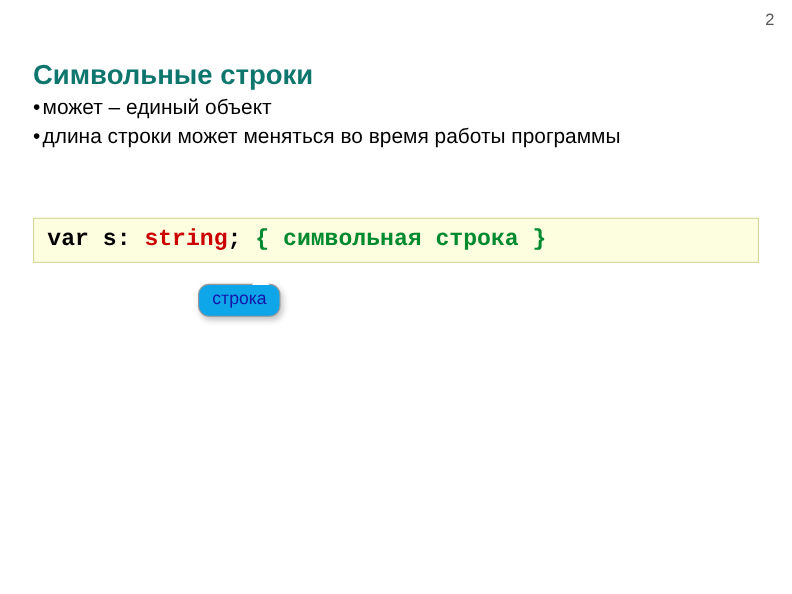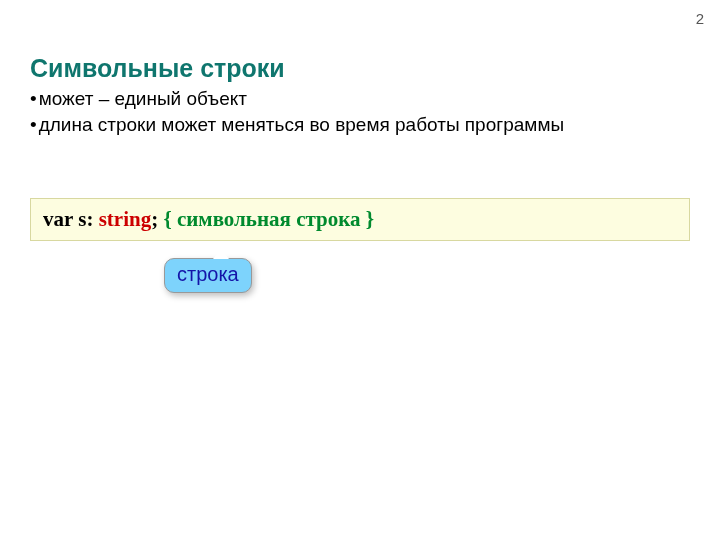--- a/index.html
+++ b/index.html
@@ -52,40 +52,40 @@
     flex: 1 1 auto;
   }
   .code-block {
     position: absolute;
     top: 198px;
     left: 30px;
     right: 30px;
     background: #fdfde0;
     border: 1px solid #d8d8a0;
     padding: 8px 12px;
-    font-family: Liberation Serif, serif;
+    font-family: Liberation Mono, monospace;
     font-size: 21px;
     font-weight: bold;
     white-space: nowrap;
   }
   .tok-kw    { color: #000; }
   .tok-ident { color: #000; }
   .tok-type  { color: #cc0000; }
   .tok-punct { color: #000; }
   .tok-comm  { color: #008a2e; }
 
   .callout {
     position: absolute;
     top: 258px;
-    left: 164px;
-    background: #7dd3fc;
+    left: 180px;
+    background: #0ea5e9;
     border: 1px solid #999;
     border-radius: 10px;
     padding: 4px 12px 6px 12px;
-    font-size: 20px;
+    font-size: 16px;
     color: #1414a8;
     box-shadow: 2px 3px 6px rgba(0,0,0,0.25);
   }
   .callout::before {
     content: "";
     position: absolute;
     top: -10px;
     left: 48px;
     border-left: 8px solid transparent;
     border-right: 8px solid transparent;

